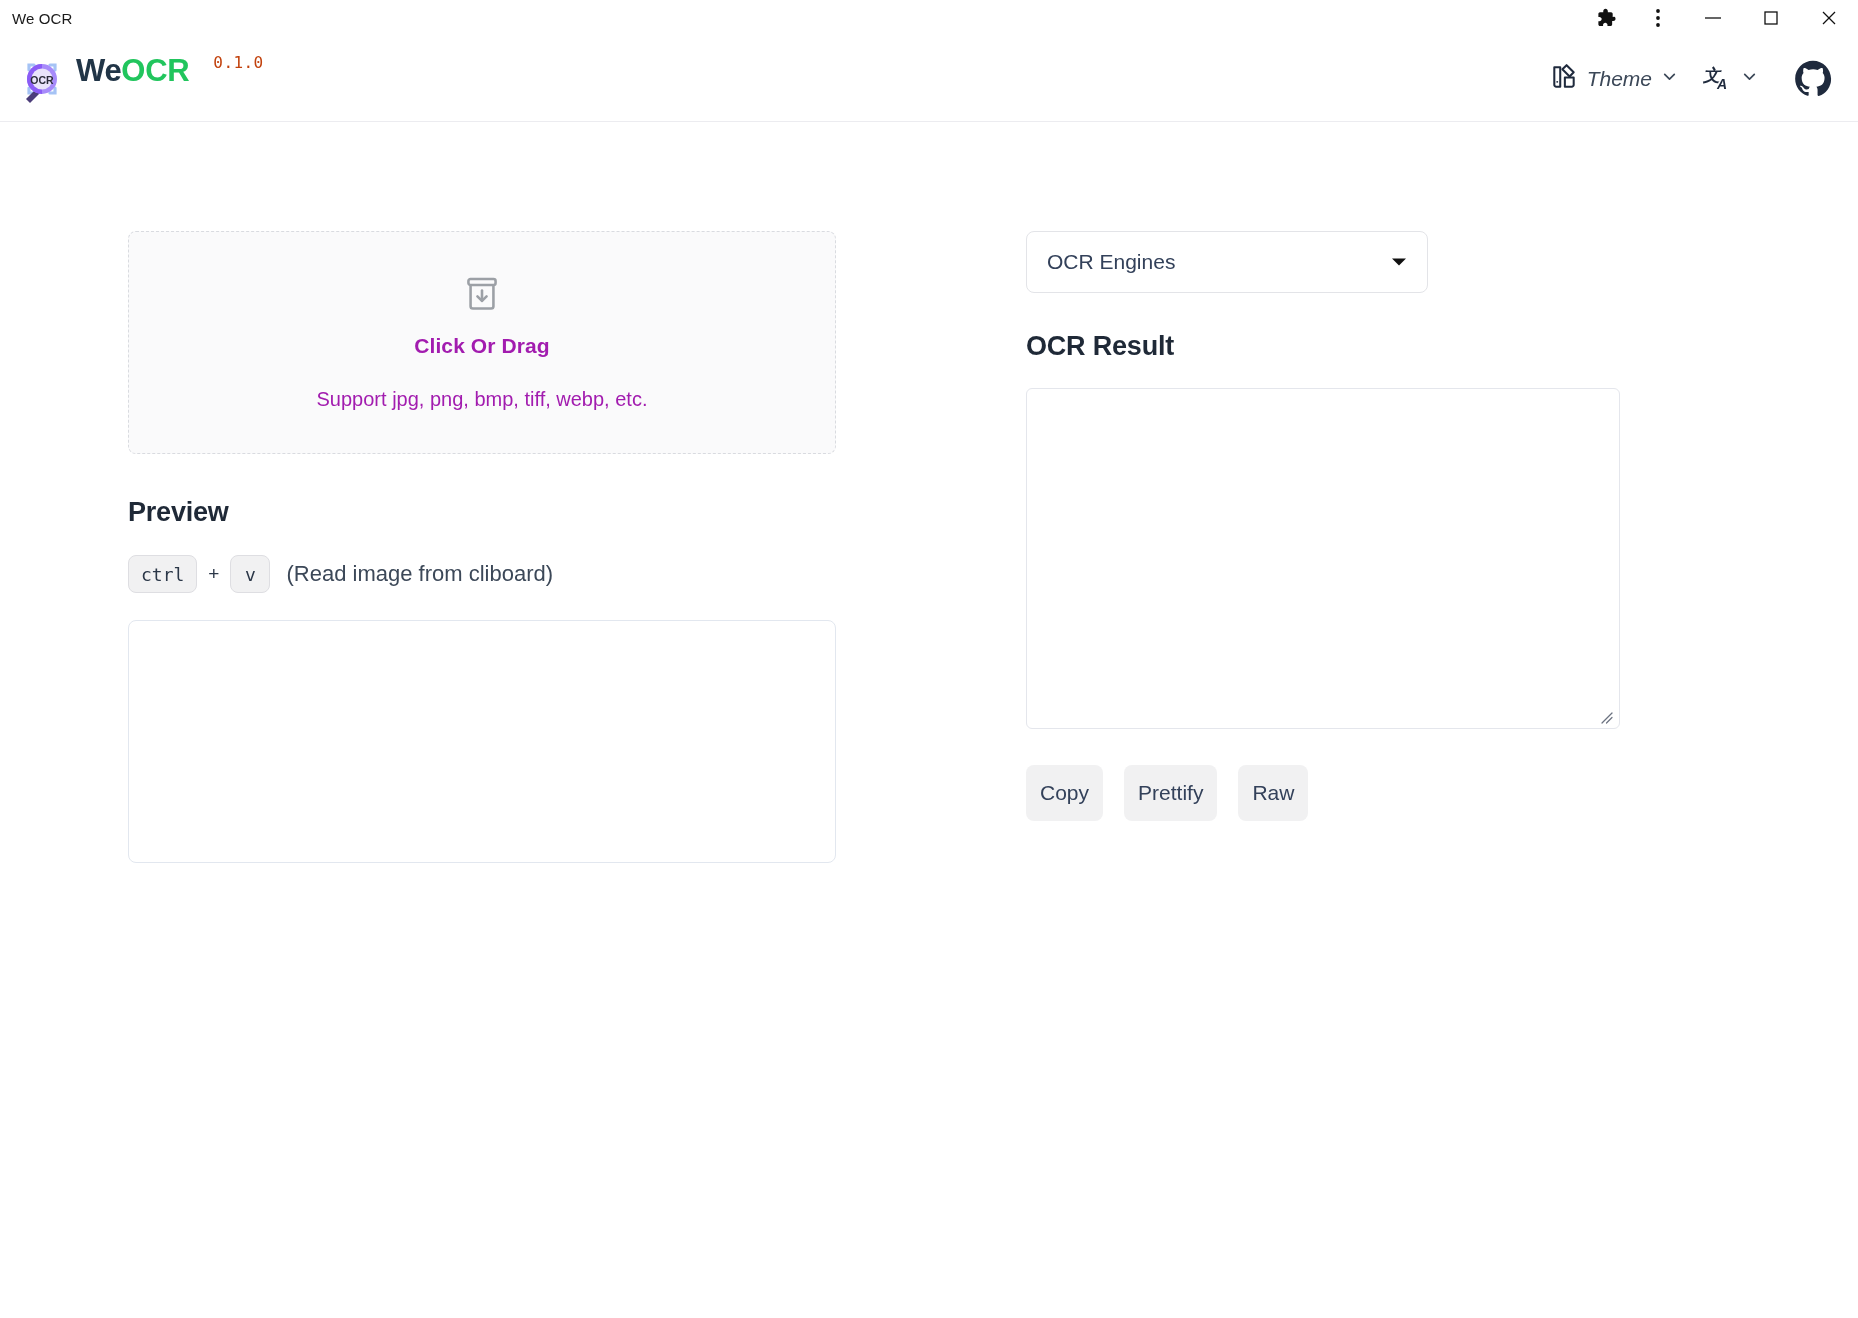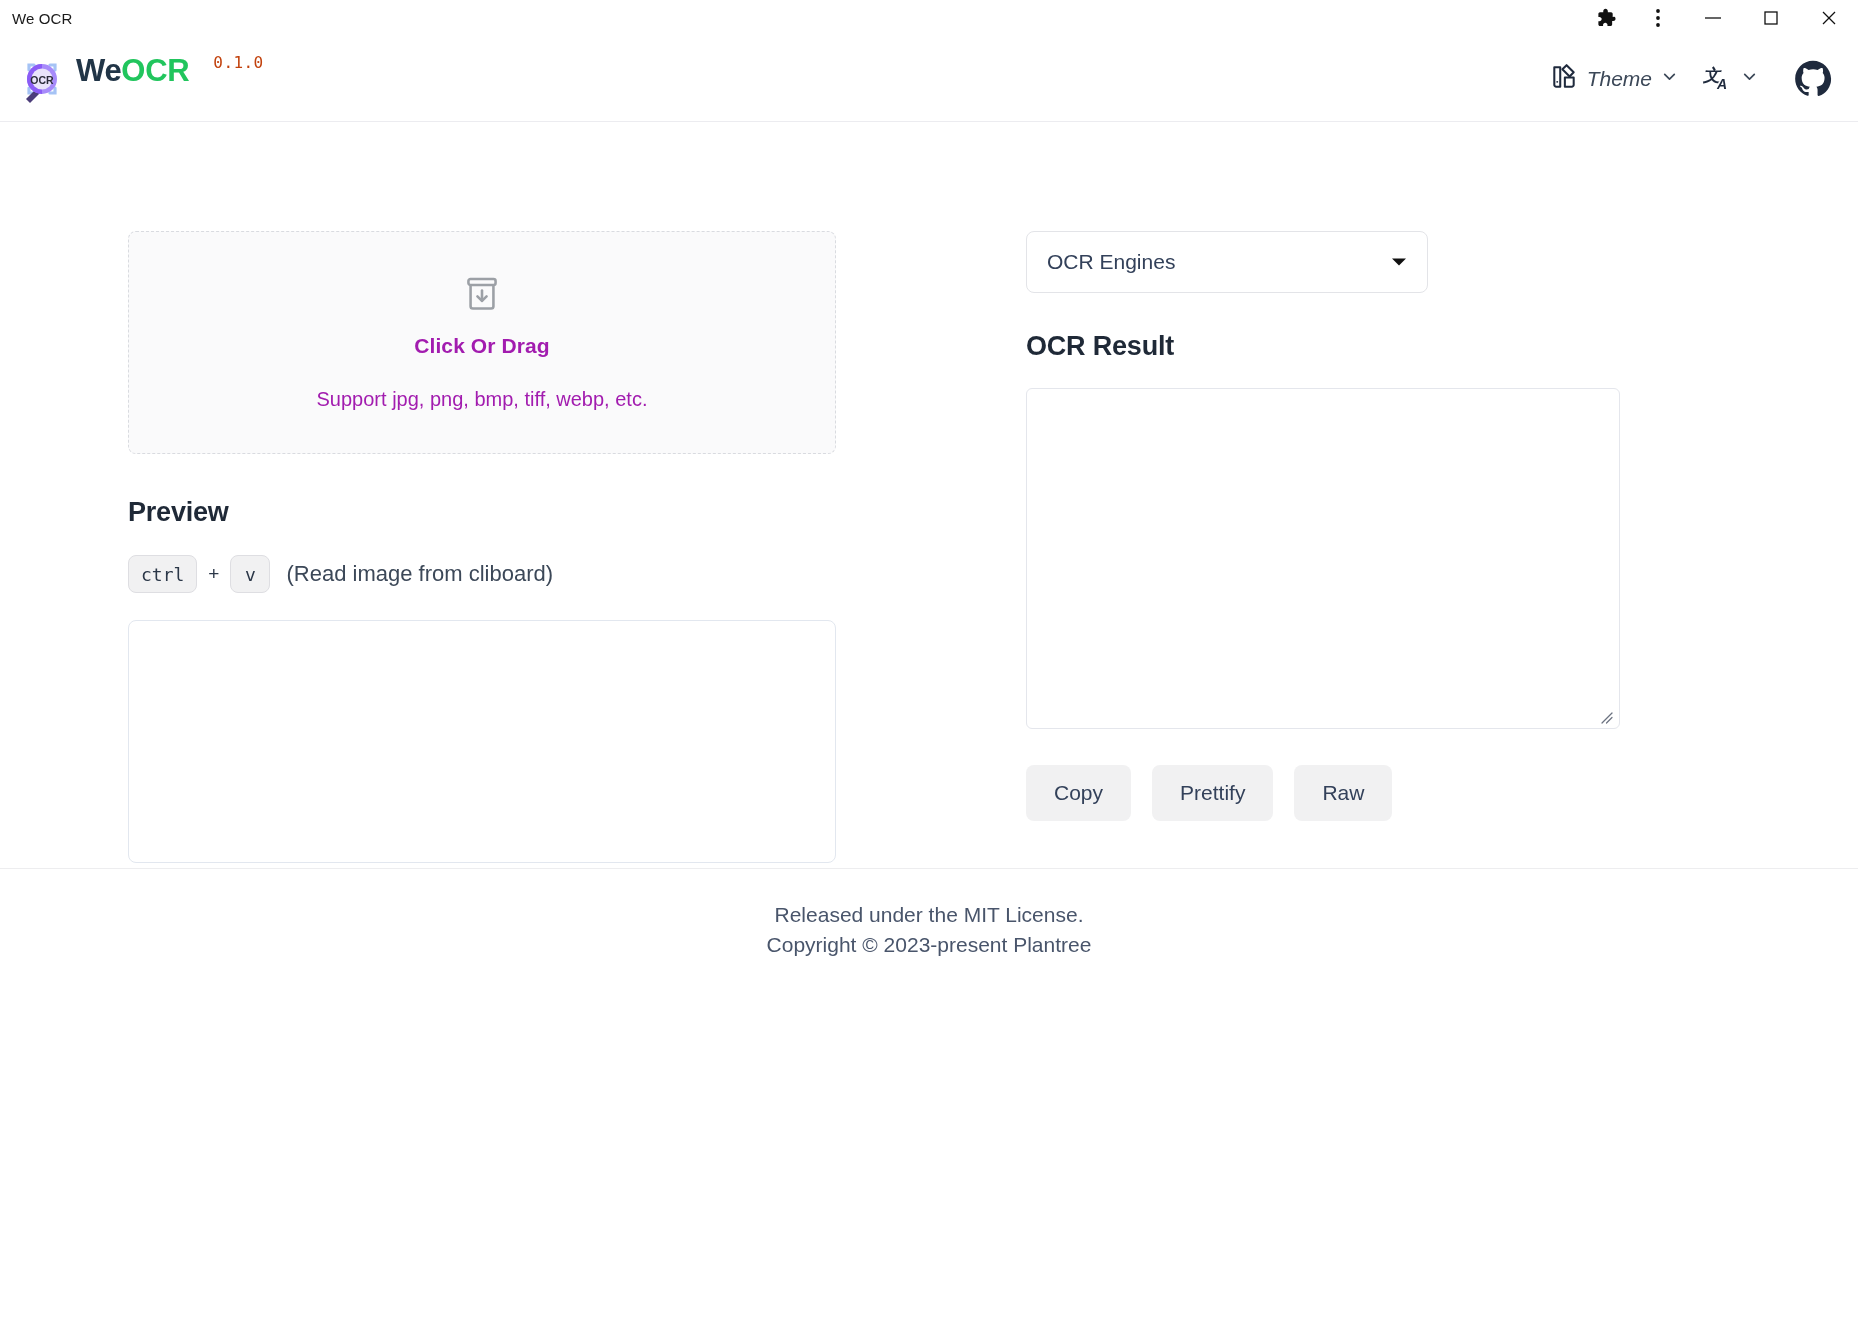--- a/index.html
+++ b/index.html
@@ -206,21 +206,21 @@
     right: 4px; bottom: 3px;
     width: 14px; height: 14px;
     pointer-events: none;
   }
   .btn-row { margin-top: 32px; display: flex; gap: 21px; }
   .btn {
     background: #f1f1f2;
     border: 0;
     border-radius: 8px;
     height: 56px;
-    padding: 0 28px;
+    padding: 0 14px;
     font-family: "Liberation Sans", sans-serif;
     font-size: 21px;
     color: #33415a;
     cursor: default;
   }
 
   
   .footer {
     position: absolute;
     left: 0; right: 0;
@@ -391,19 +391,15 @@
 
         <div class="btn-row">
           <button class="btn">Copy</button>
           <button class="btn">Prettify</button>
           <button class="btn">Raw</button>
         </div>
       </div>
 
     </div>
 
-    <div class="footer">
-      <div class="footer-line">Released under the MIT License.</div>
-      <div class="footer-line">Copyright © 2023-present Plantree</div>
-    </div>
   </div>
 
 </div>
 
 </body></html>

